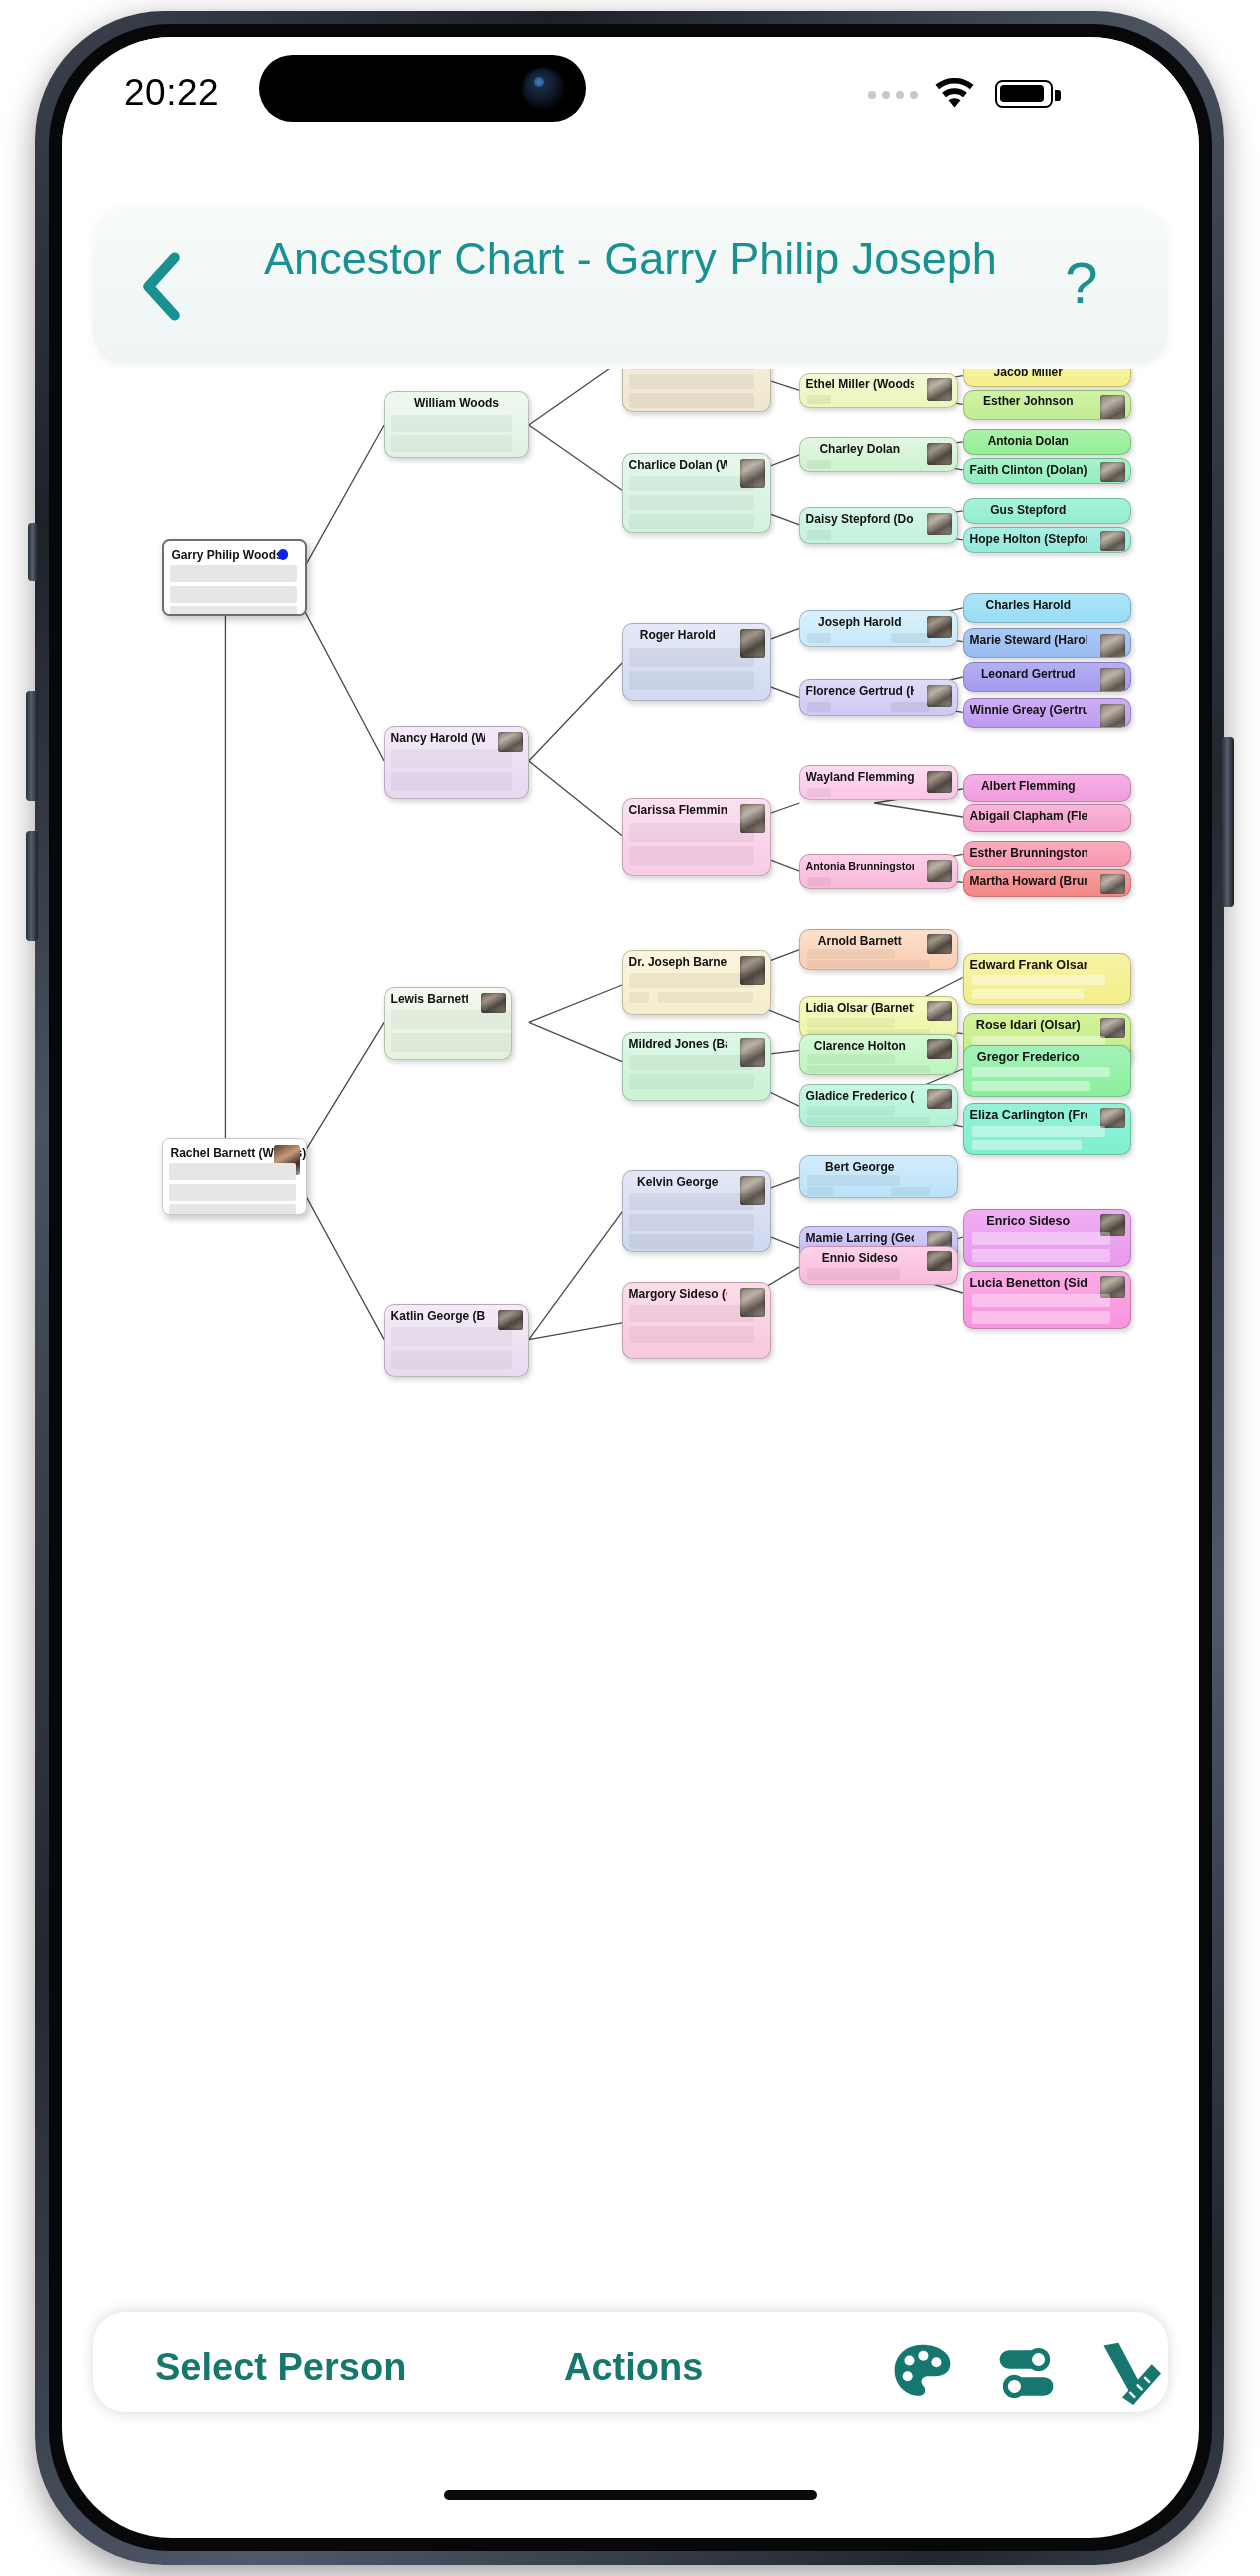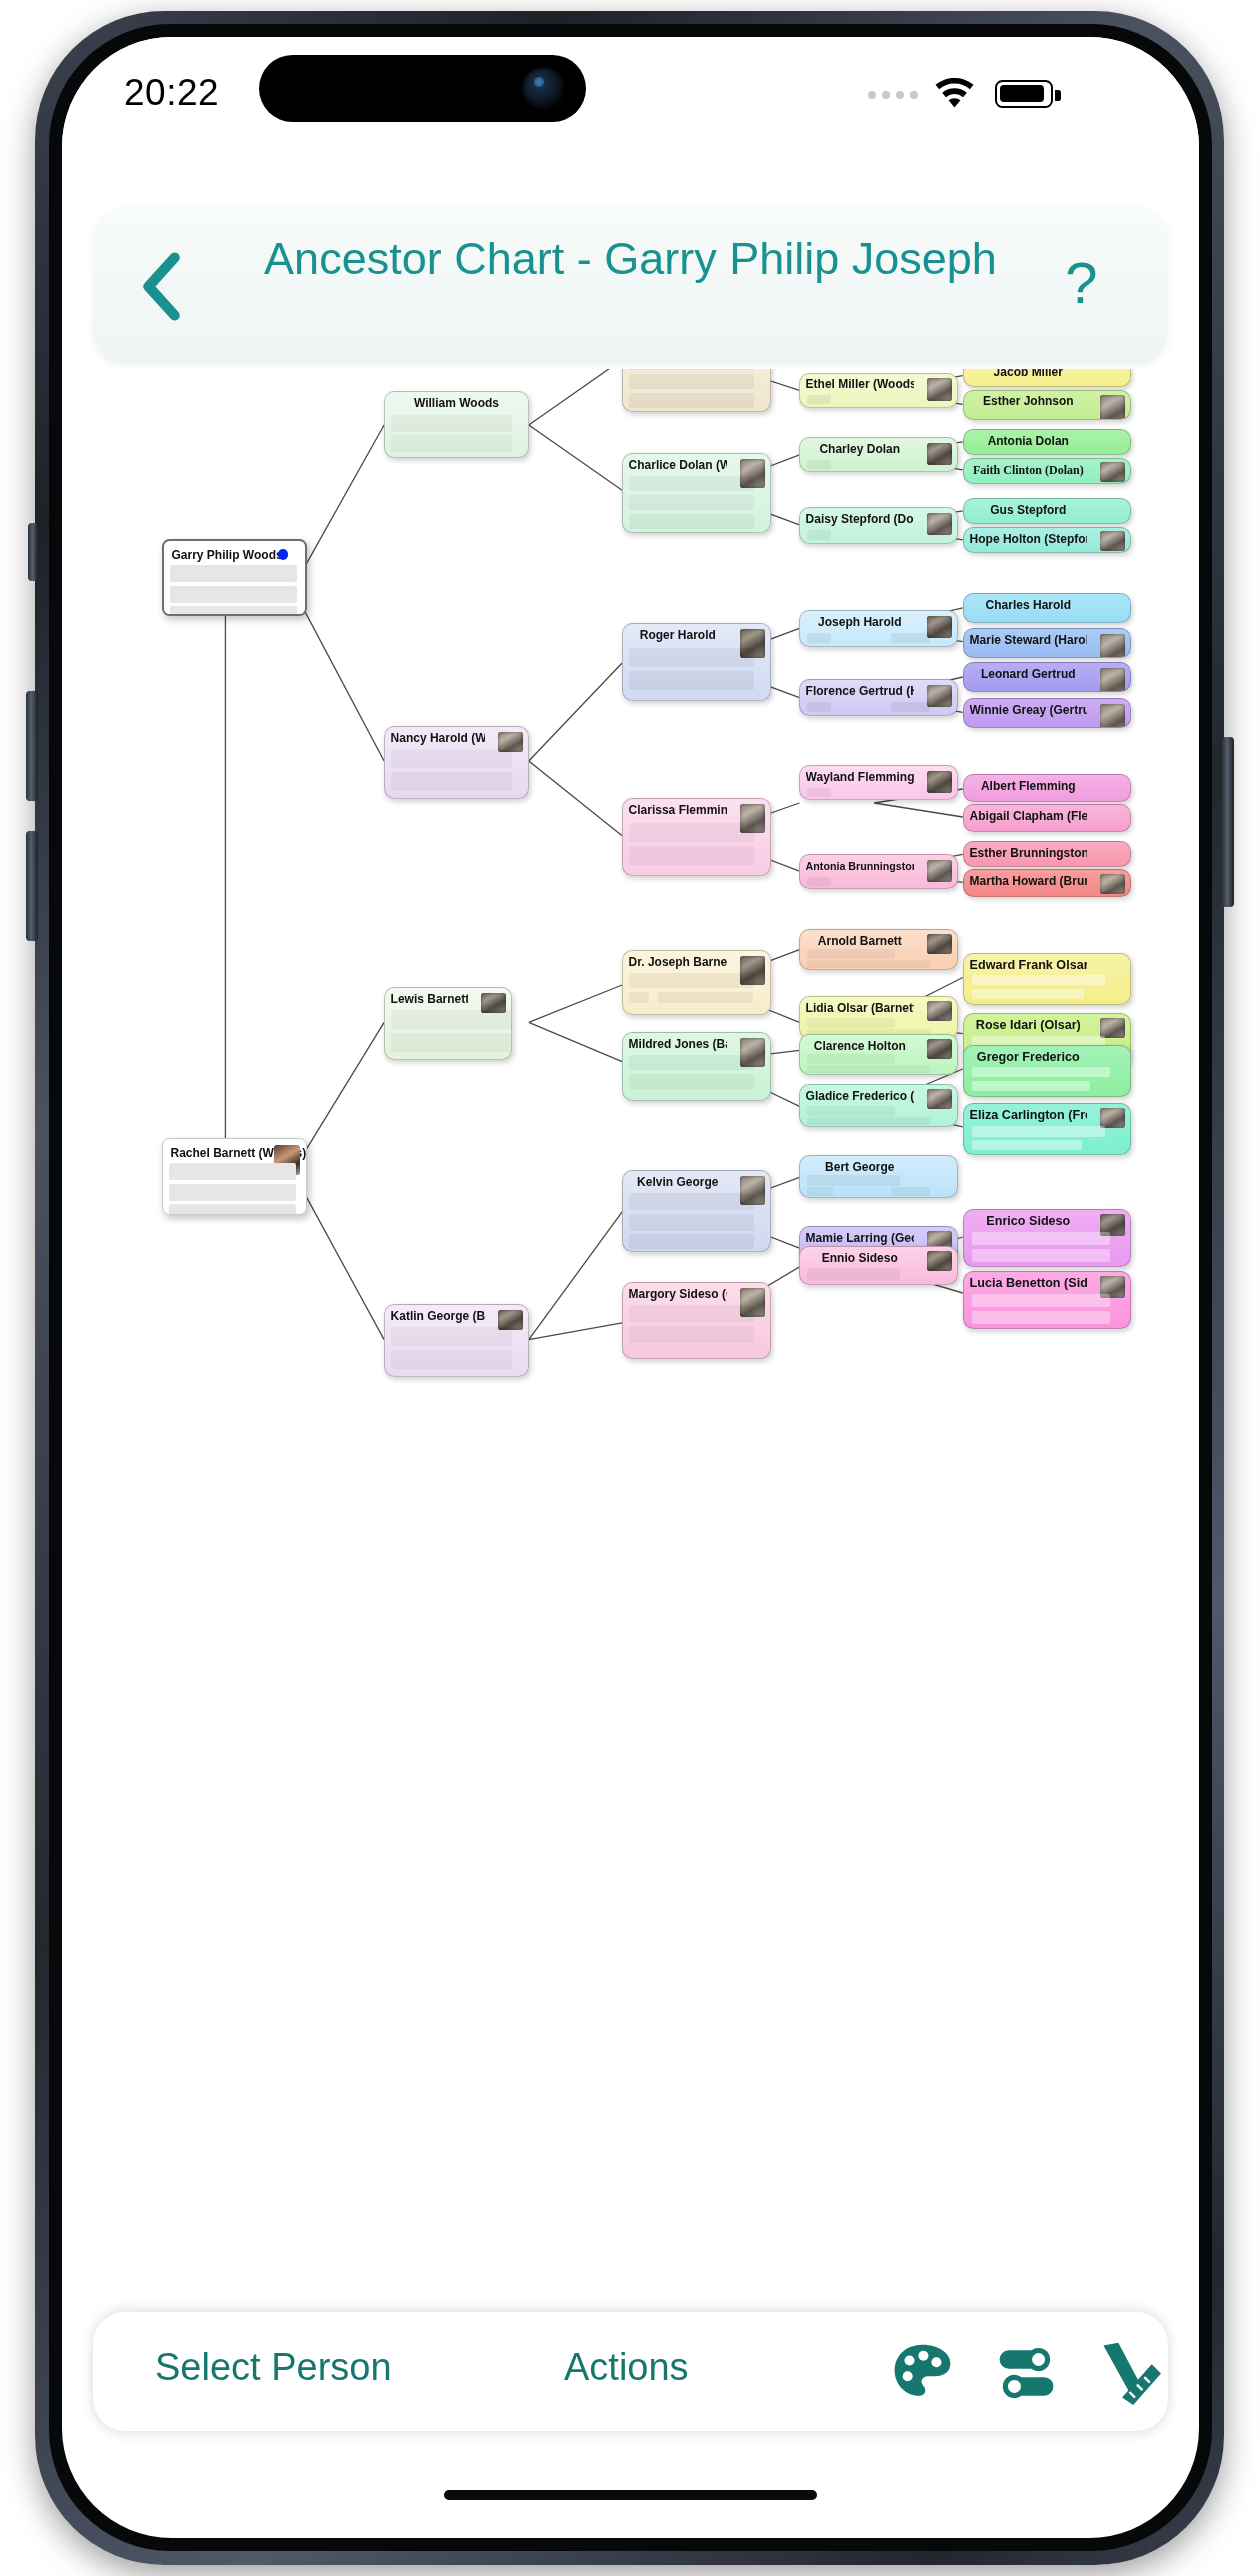--- a/index.html
+++ b/index.html
@@ -180,24 +180,25 @@
   .root-node .thumb {
     position: absolute; right: 6.5px; top: 5.6px;
     width: 26px; height: 30px; border-radius: 2.8px;
     background: linear-gradient(150deg,#456c9a 0%,#d3b79b 42%,#30506f 72%,#b59madd 100%);
   }
   .root-node .bar { background: #e6e6e6; }
 
   
   #toolbar {
     position: absolute; left: 31px; top: 2275px;
-    width: 1075px; height: 119px;
+    width: 1075px; height: 100px;
     background: #ffffff;
     border-radius: 32px;
     box-shadow: 0 -2.8px 13px rgba(0,0,0,.09), 0 3.7px 13px rgba(0,0,0,.07);
+    font-weight: bold;
   }
   #tb-select {
     position: absolute; left: 62px; top: 34px;
     font-size: 38px; color: #16776f; cursor: pointer;
   }
   #tb-actions {
     position: absolute; left: 471px; top: 34px;
     font-size: 38px; color: #16776f; cursor: pointer;
   }
   .tb-icon { position: absolute; top: 28px; cursor: pointer; }
@@ -312,21 +313,21 @@
     <div class="node" style="left:901px;top:-8.4px;width:168px;height:26px;background:linear-gradient(180deg,#f9f3a4,#f5ef8c);">
       <div class="nm">Jacob Miller</div>
     </div>
     <div class="node" style="left:901px;top:20.5px;width:168px;height:30px;background:linear-gradient(180deg,#d0f2a6,#c2ec92);">
       <div class="nm">Esther Johnson</div>
       <div class="thumb f"></div>
     </div>
     <div class="node" style="left:901px;top:60px;width:168px;height:26px;background:linear-gradient(180deg,#aaf2aa,#95ee95);">
       <div class="nm">Antonia Dolan</div>
     </div>
-    <div class="node" style="left:901px;top:89px;width:168px;height:26px;background:linear-gradient(180deg,#a7f2cc,#92eebe);font-family:Liberation Serif, serif;">
+    <div class="node" style="left:901px;top:89px;width:168px;height:26px;background:linear-gradient(180deg,#a7f2cc,#92eebe);">
       <div class="nm">Faith Clinton (Dolan)</div>
       <div class="thumb f" style="height:20.5px;top:2.8px;"></div>
     </div>
     <div class="node" style="left:901px;top:129px;width:168px;height:26px;background:linear-gradient(180deg,#a7f2dc,#92eed0);">
       <div class="nm">Gus Stepford</div>
     </div>
     <div class="node" style="left:901px;top:158px;width:168px;height:26px;background:linear-gradient(180deg,#aaefe5,#94ead8);">
       <div class="nm">Hope Holton (Stepford)</div>
       <div class="thumb f" style="height:20.5px;top:2.8px;"></div>
     </div>

